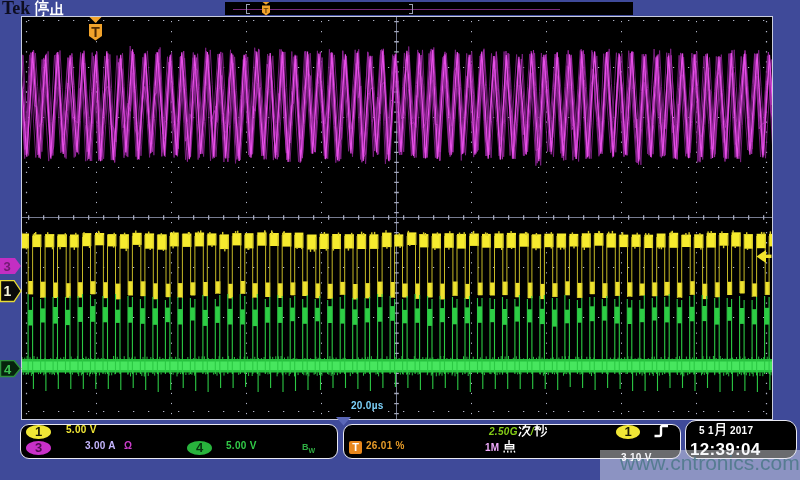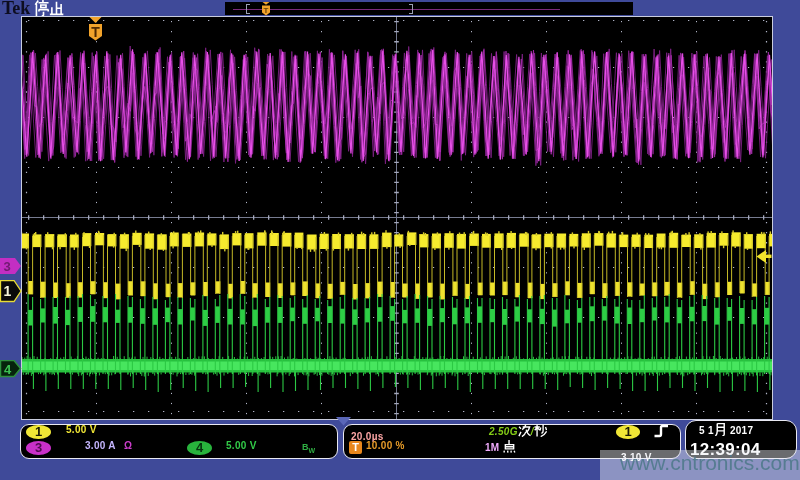--- a/index.html
+++ b/index.html
@@ -411,36 +411,36 @@
 
 <div class="ell" style="left:26px;top:425px;background:#f0e636;color:#1a1a05;">1</div>
 <div class="t" style="left:66px;top:424px;color:#f0e636;">5.00 V</div>
 <div class="ell" style="left:26px;top:441px;background:#c930c9;color:#4e0b4e;">3</div>
 <div class="t" style="left:66px;top:440px;color:#c4b5fd;margin-left:19px;">3.00 A</div>
 <div class="t" style="left:124px;top:440px;color:#cb3ccb;">Ω</div>
 <div class="ell" style="left:187px;top:441px;background:#28b33c;color:#06320e;">4</div>
 <div class="t" style="left:226px;top:440px;color:#32cc48;">5.00 V</div>
 <div class="abs" style="left:302px;top:442px;color:#2fae43;font-weight:bold;font-size:9px;">B<span style="font-size:7px;vertical-align:-3px">W</span></div>
 
-<div class="t" style="left:351px;top:431px;color:#fca5a5;text-align:right;">20.0µs</div>
+<div class="t" style="left:351px;top:400px;color:#7dd3fc;text-align:right;">20.0µs</div>
 <div class="t" style="left:489px;top:424px;color:#84cc16;font-style:italic;">2.50G<svg width="13" height="13" viewBox="0 0 14 14" style="vertical-align:-2px">
       <g stroke="#fff" stroke-width="1.5" fill="none">
 <path d="M1.2,3 l2,2 M3.2,8.5 l-2.2,4.5 M8.5,0.5 q-0.6,3.2 -4,5.5 M5,3.2 h7.5 q-0.8,3.3 -2.8,5.3 M8.8,6 q1.2,5 4.7,6.5 M8.6,8.2 q-1.2,3.8 -4.4,5.3"></path>
 </g>
     </svg>/<svg width="13" height="13" viewBox="0 0 14 14" style="vertical-align:-2px">
       <g stroke="#fff" stroke-width="1.5" fill="none">
 <path d="M3.3,0.5 V13.5 M0.5,3.3 H6.3 M3.3,3.8 L0.8,6.8 M3.6,4 L6.2,6.6 M9.8,0.5 V7.5 q0,2 -1.8,2.6 M7.3,3.8 l-0.9,3.2 M12.4,3.3 l1.1,3.2 M13.6,7.8 q-2.2,4.2 -6.4,5.7"></path>
 </g>
     </svg></div>
 <div class="ell" style="left:616px;top:425px;background:#f0e636;color:#1a1a05;width:24px;">1</div>
 <svg width="17" height="14" class="abs" style="left:653px;top:424px">
     <path d="M1.5,12 H6.5 Q8,12 8,10 V3.5 Q8,2 9.5,2 H15" stroke="#fff" stroke-width="2.4" fill="none"></path>
   </svg>
 <div class="abs" style="left:349px;top:441px;width:13px;height:13px;background:#e8871c;border-radius:2px;color:#fff;font-weight:bold;font-size:11px;text-align:center;line-height:13px;">T</div>
-<div class="t" style="left:366px;top:440px;color:#e89c28;">10.00 %</div>
+<div class="t" style="left:366px;top:440px;color:#e89c28;">26.01 %</div>
 <div class="t" style="left:485px;top:440px;color:#f0abfc;">1M <svg width="13" height="13" viewBox="0 0 14 14" style="vertical-align:-2px">
       <g stroke="#fff" stroke-width="1.5" fill="none">
 <path d="M6.5,0 V5 M6.5,5 H2.5 V9.5 H11.5 V5 H6.5 M2.5,7.2 H11.5 M1.5,11.5 l-0.5,2 M5,11.5 l0.3,2 M8.6,11.5 l0.3,2 M12,11.5 l0.7,2"></path>
 </g>
     </svg></div>
 <div class="t" style="left:621px;top:452px;color:#fff;">3.10 V</div>
 
 <div class="t" style="left:699px;top:423px;color:#ffffff;">5 1<svg width="13" height="13" viewBox="0 0 14 14" style="vertical-align:-2px">
       <g stroke="#fff" stroke-width="1.55" fill="none">
 <path d="M3.5,0.5 H11 V12 q0,1.5 -2,2 M3.5,0.5 V9 q0,3 -2,5 M3.5,4.5 H10.5 M3.5,8.5 H10.5"></path>

